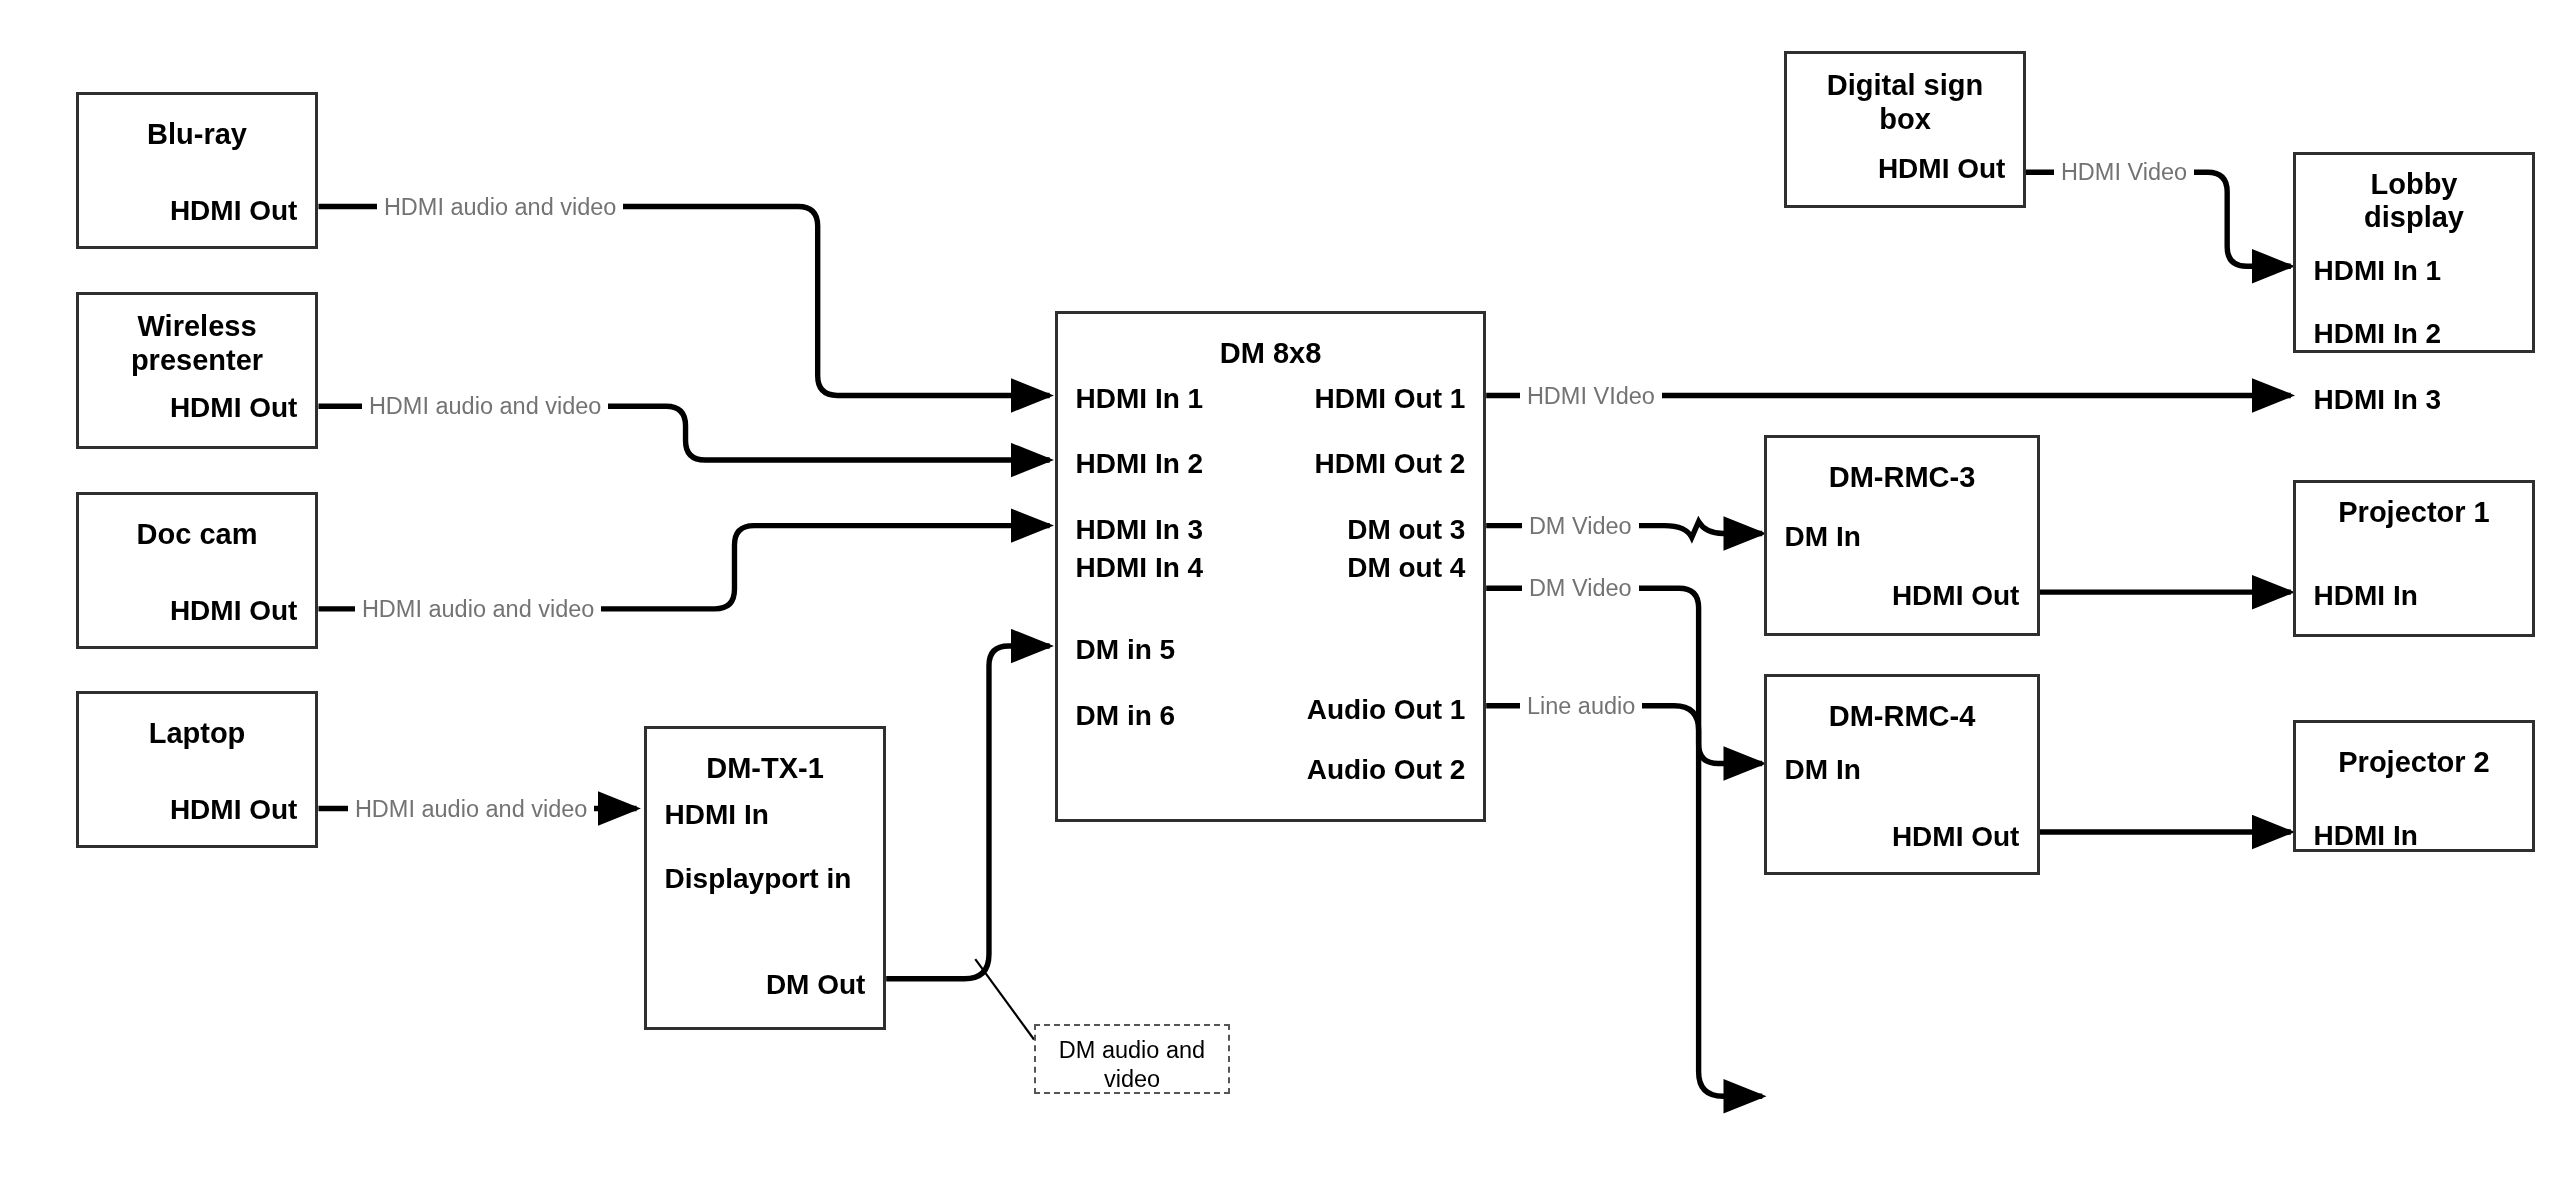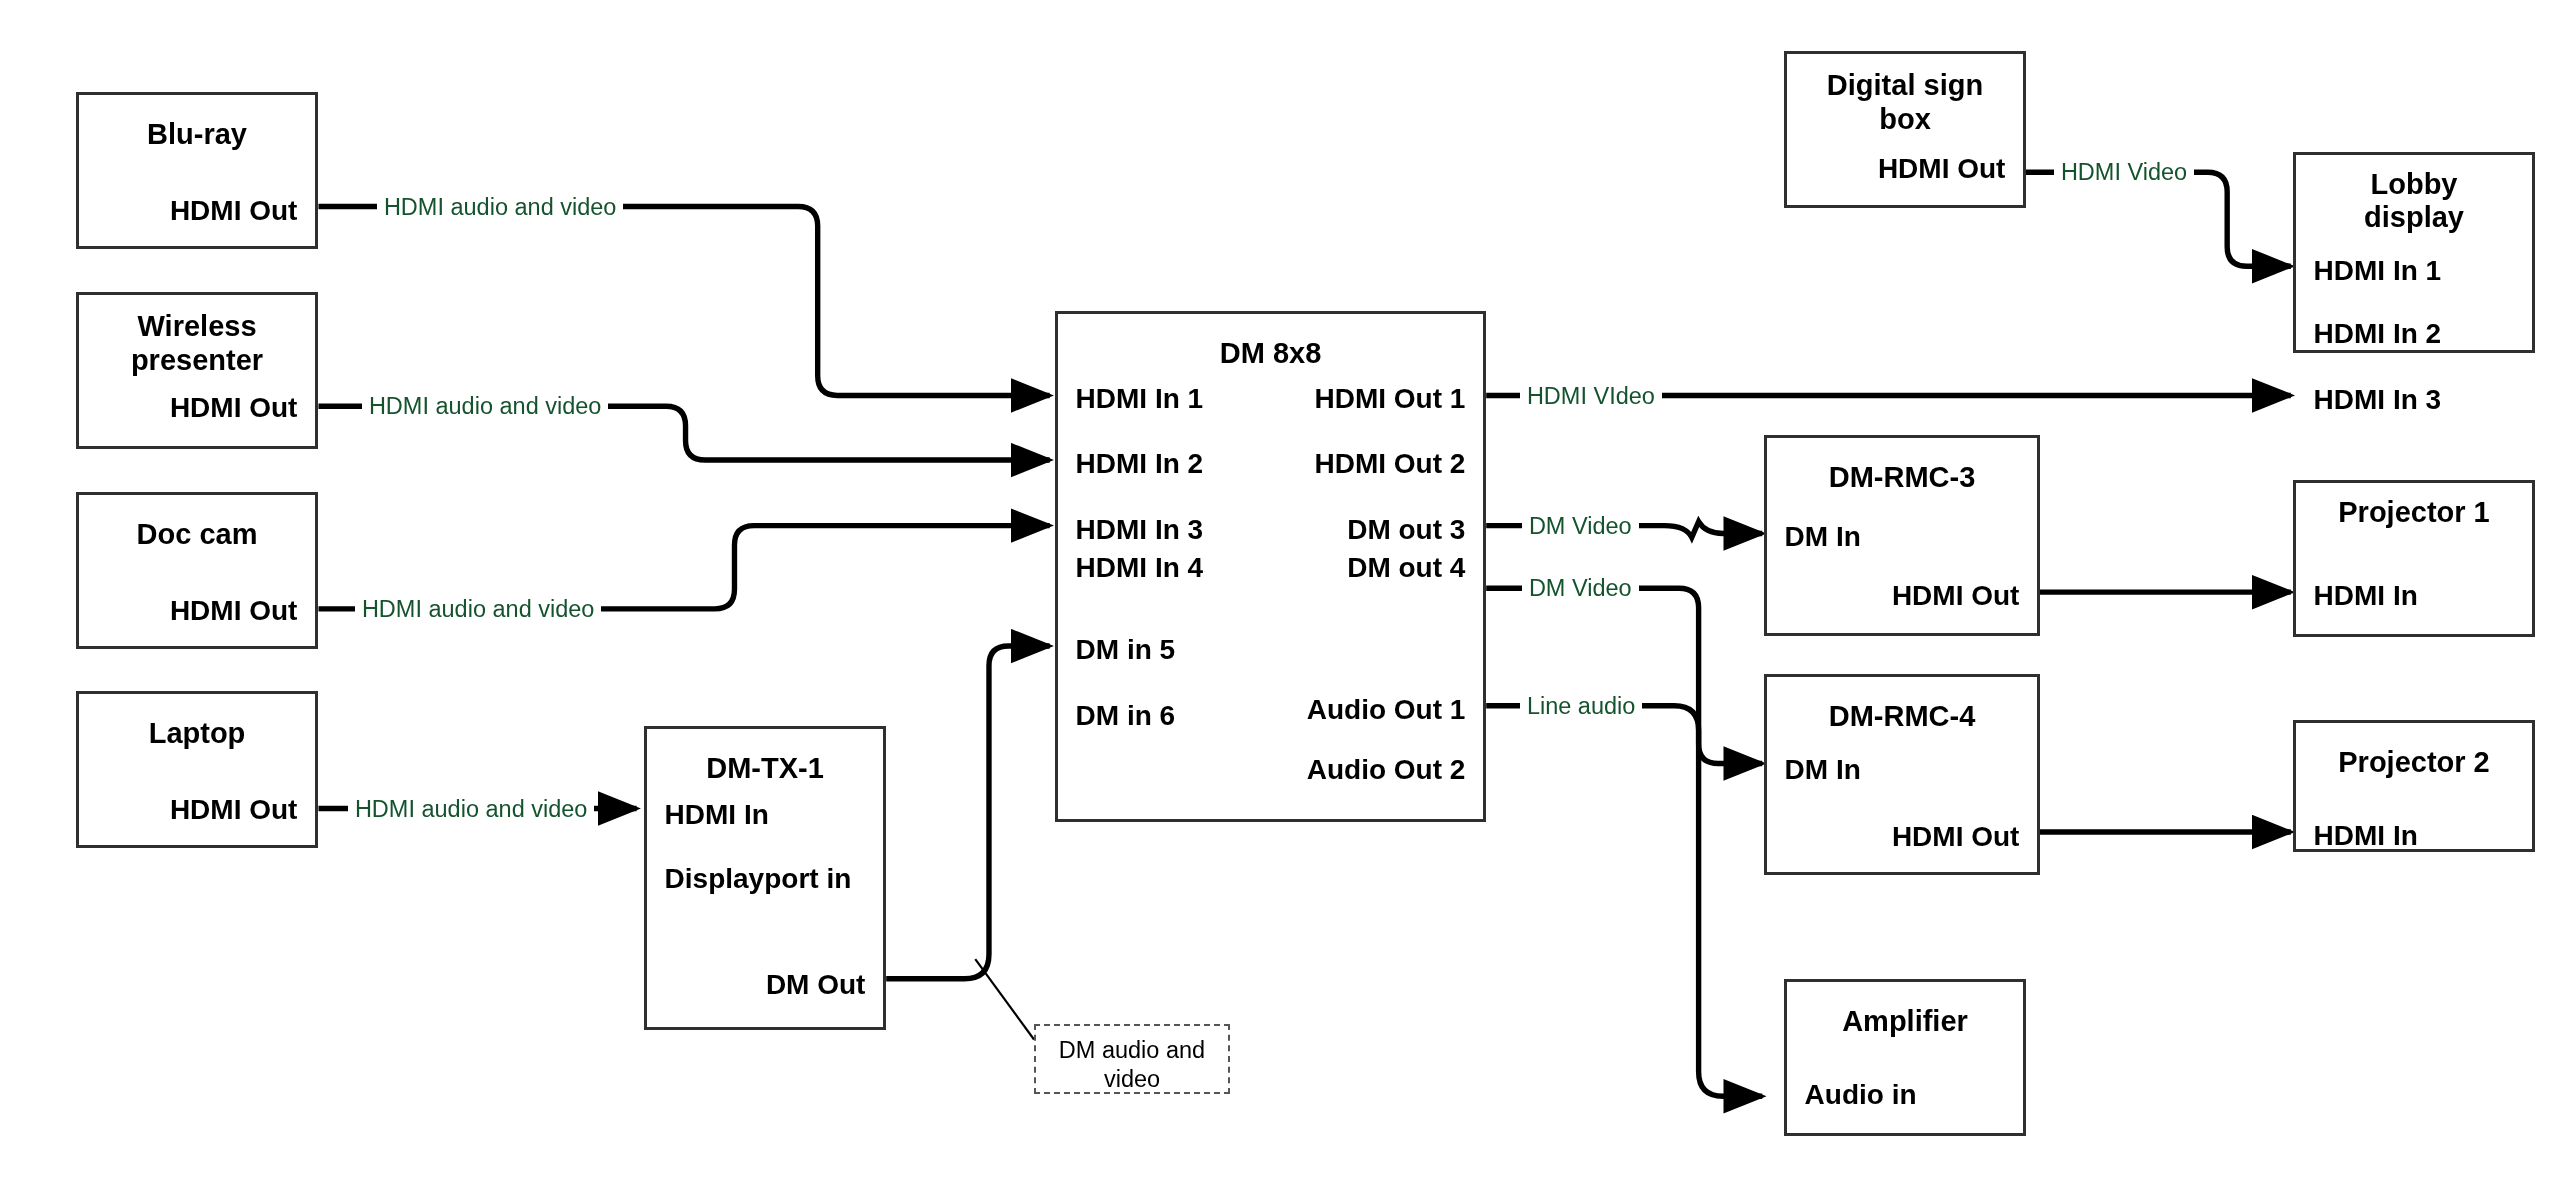--- a/index.html
+++ b/index.html
@@ -48,21 +48,21 @@
     white-space: nowrap;
     line-height: 1.1;
     font-weight: bold;
   }
   .port.left  { left: 17.6px; text-align: left; }
   .port.right { right: 17.6px; text-align: right; }
 
   .edge-label {
     position: absolute;
     font-size: 23.5px;
-    color: #14532d;
+    color: #737373;
     background: #ffffff;
     white-space: nowrap;
     padding: 0 6.9px;
     z-index: 8;
     line-height: 1.2;
     transform: translateY(-50%);
   }
   .callout {
     position: absolute;
     box-sizing: border-box;
@@ -195,24 +195,20 @@
   <div class="node" style="left:2293px; top:480px; width:242px; height:157px;">
     <div class="node-title" style="top:12px;">Projector 1</div>
     <div class="port left" style="top:98px;">HDMI In</div>
   </div>
 
   <div class="node" style="left:2293px; top:720px; width:242px; height:132px;">
     <div class="node-title" style="top:21.5px;">Projector 2</div>
     <div class="port left" style="top:98px;">HDMI In</div>
   </div>
 
-  <div class="node" style="left:1784px; top:979px; width:242px; height:157px;">
-    <div class="node-title" style="top:21.5px;">Amplifier</div>
-    <div class="port left" style="top:98px;">Audio in</div>
-  </div>
 
   <div class="edge-label" style="left:377px; top:207px;">HDMI audio and video</div>
 
   <div class="edge-label" style="left:362px; top:406px;">HDMI audio and video</div>
 
   <div class="edge-label" style="left:355px; top:609px;">HDMI audio and video</div>
 
   <div class="edge-label" style="left:348px; top:809px;">HDMI audio and video</div>
 
   <div class="edge-label" style="left:2054px; top:172px;">HDMI Video</div>

